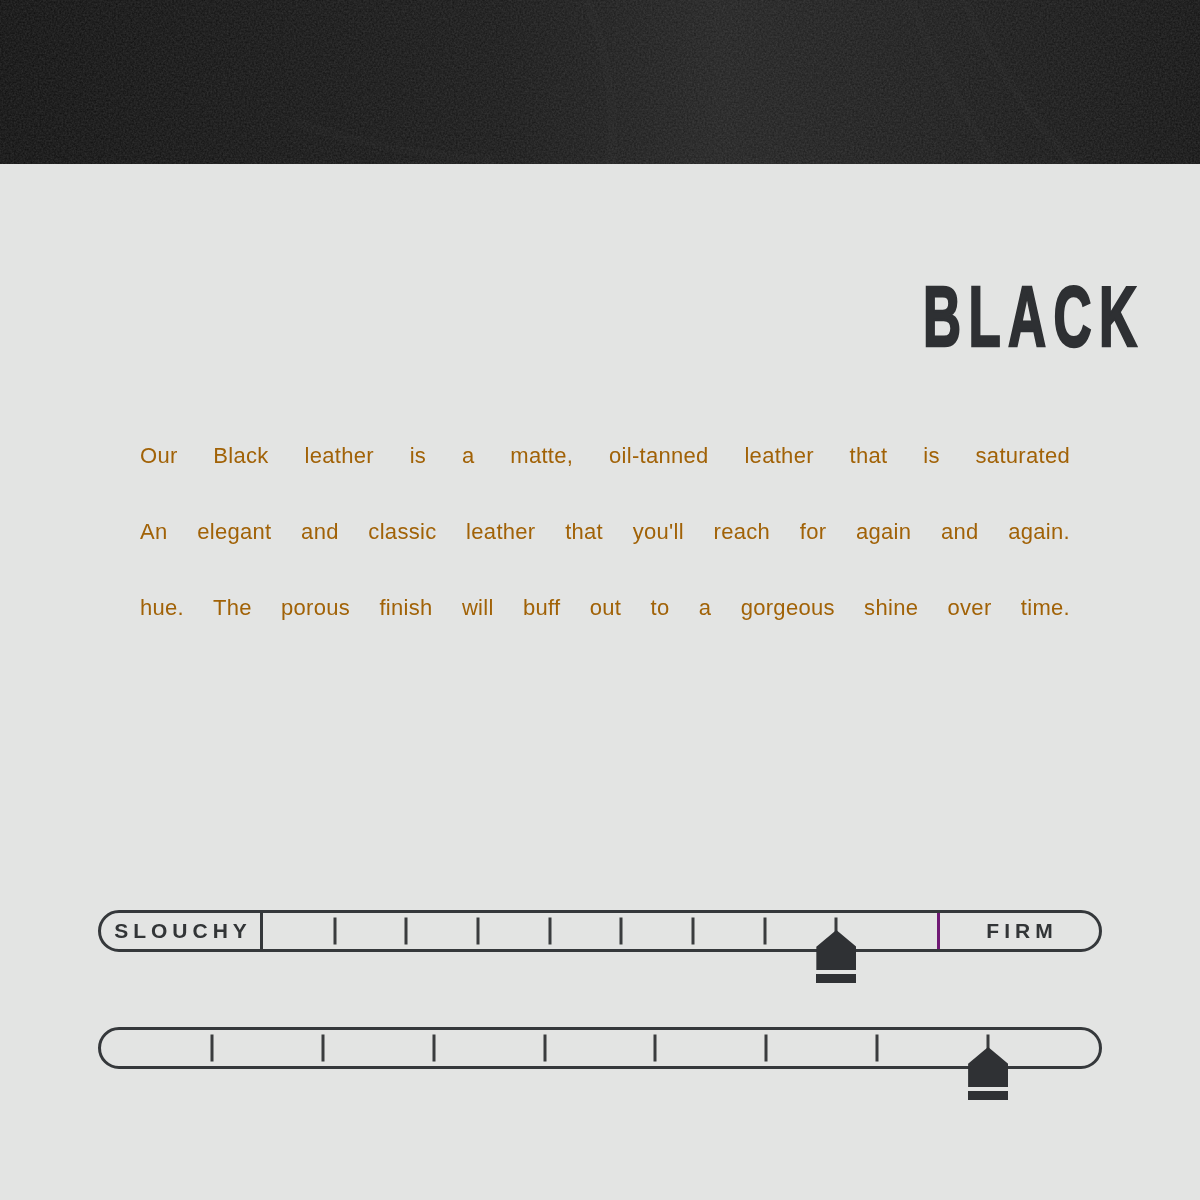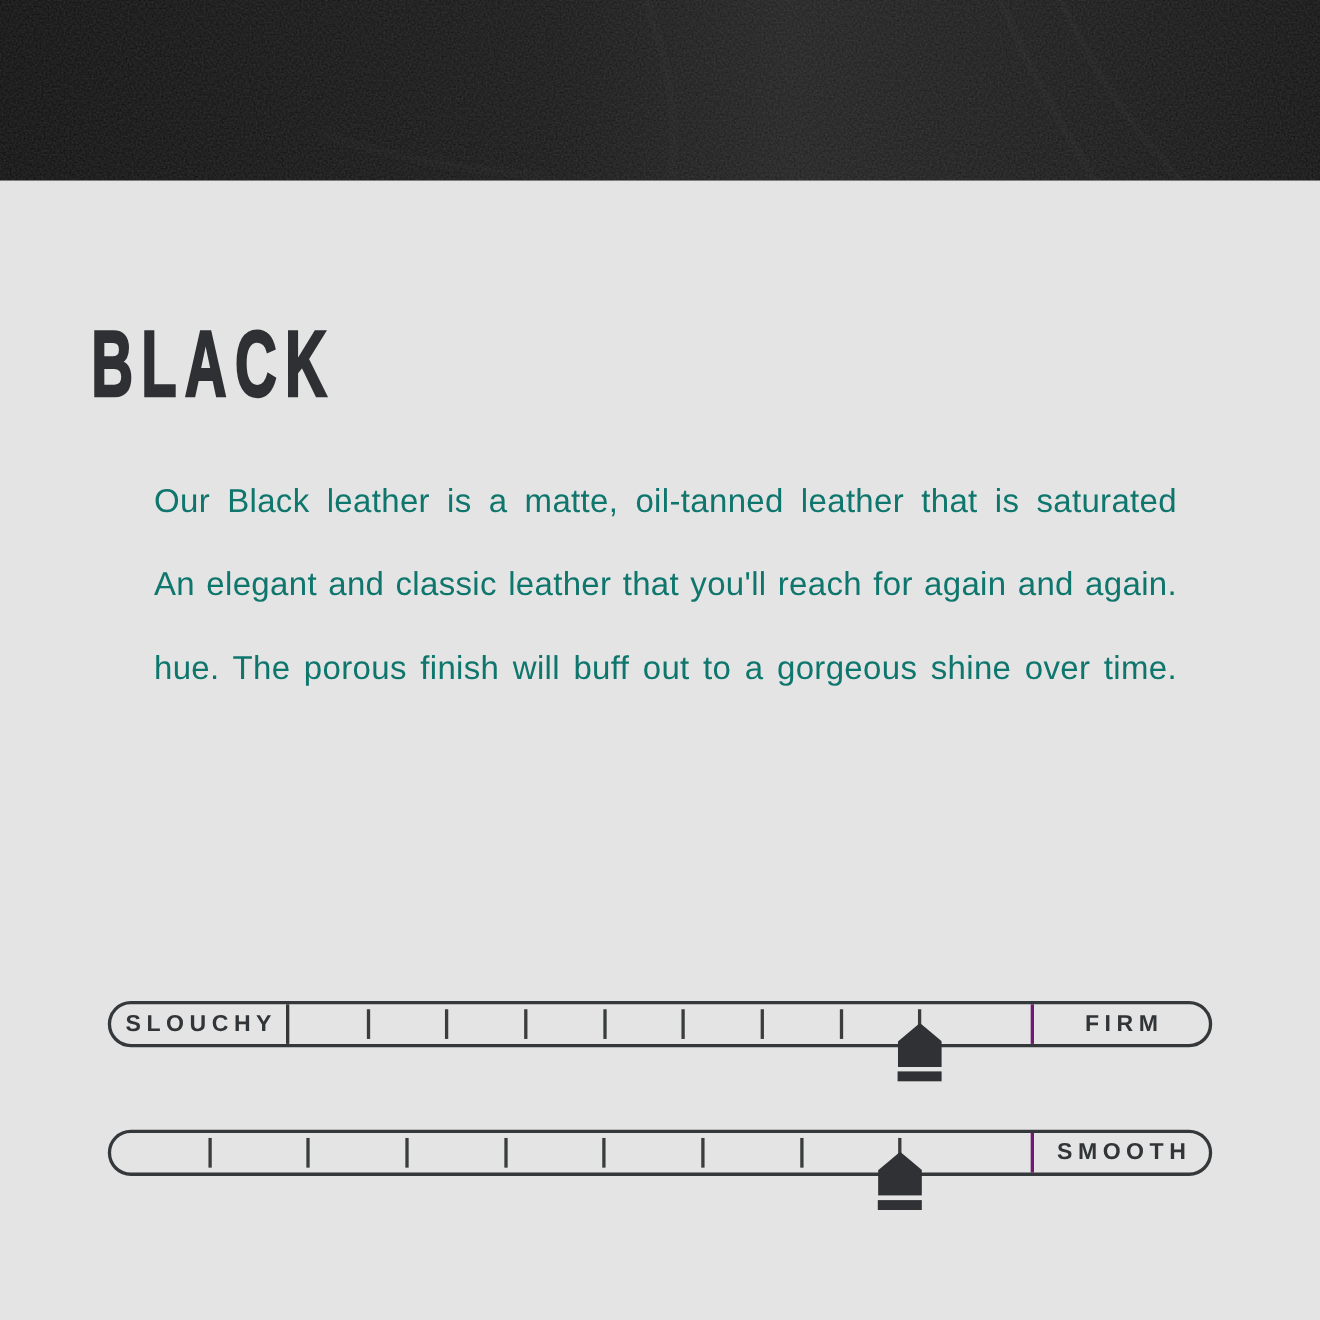--- a/index.html
+++ b/index.html
@@ -16,40 +16,40 @@
     position: absolute; left: 0; top: 0;
     width: 1200px; height: 164px;
     background: #191919;
     overflow: hidden;
   }
   .texture svg { display: block; }
 
   
   .title {
     position: absolute; left: 0; right: 0; top: 281px; height: 72px;
-    display: flex; align-items: center; justify-content: flex-start;
-    margin: 15px;
+    display: flex; align-items: center; justify-content: flex-end;
+    margin: 0;
   }
   .title-text {
     display: inline-block;
     font-size: 85px;
     font-weight: bold;
     letter-spacing: 12px;
     margin-right: -12px; 
     color: #2e3033;
     -webkit-text-stroke: 2.5px #2e3033;
     transform: scaleX(0.62);
     white-space: nowrap;
   }
 
   
   .description {
     position: absolute; left: 140px; top: 418px; width: 930px;
-    color: #0f766e;
-    font-size: 30px;
+    color: #a16207;
+    font-size: 22px;
     letter-spacing: 0.3px;
   }
   .description .line {
     height: 76px;
     line-height: 76px;
     text-align: justify;
     text-align-last: justify;
     white-space: nowrap; 
   }
 
@@ -182,16 +182,13 @@
       <span class="tick" style="left: 44.4444%;"></span>
       <span class="tick" style="left: 55.5556%;"></span>
       <span class="tick" style="left: 66.6667%;"></span>
       <span class="tick" style="left: 77.7778%;"></span>
       <span class="tick" style="left: 88.8889%;"></span>
       <div class="marker" style="left: 88.8889%;">
         <div class="marker-head"></div>
         <div class="marker-base"></div>
       </div>
     </div>
-  <div class="scale-end right">
-    <span class="scale-label">SMOOTH</span>
-  </div>
 </div>
 
 </body></html>

